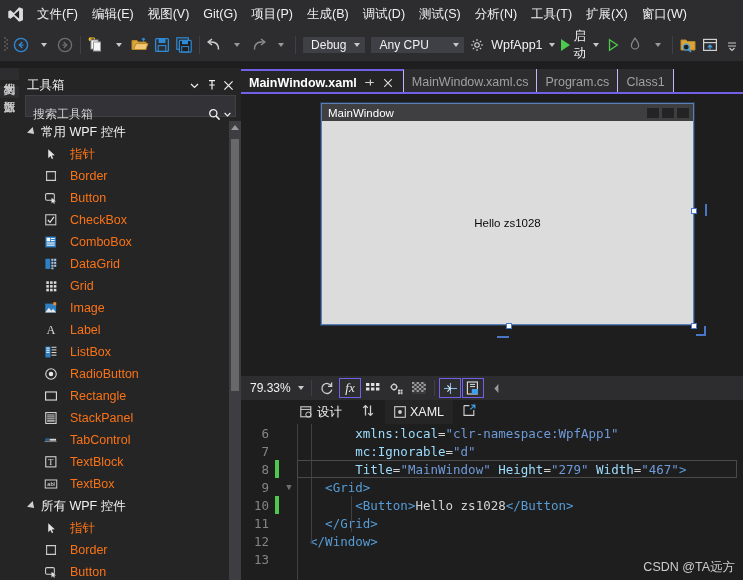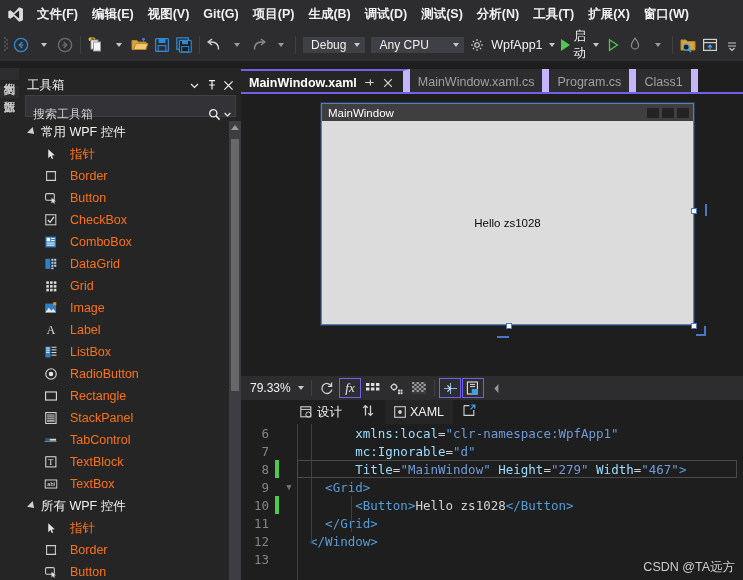--- a/index.html
+++ b/index.html
@@ -14,21 +14,21 @@
 
   
   .menubar {
     position: absolute; top: 0; left: 0; width: 743px; height: 28px;
     background: #2d2d30; display: flex; align-items: center;
   }
   .vs-logo { width: 30px; height: 28px; display: flex; align-items: center; justify-content: center; }
   .vs-logo svg { display:block; }
   .menu-item {
     font-size: 12.5px; color: #f1f1f1; padding: 4px 7px; line-height: 14px;
-    white-space: nowrap; cursor: default; font-weight: bold;
+    white-space: nowrap; cursor: default;
   }
 
   
   .toolbar {
     position: absolute; top: 28px; left: 0; width: 743px; height: 33px;
     background: #2d2d30; display: flex; align-items: center; padding-left: 2px;
   }
   .grip { width: 10px; height: 20px; display:flex; align-items:center; justify-content:center; }
   .tb-btn {
     height: 24px; min-width: 22px; display: flex; align-items: center; justify-content: center;
@@ -102,21 +102,21 @@
   }
   .titem .ic { width: 20px; height: 16px; display: flex; align-items: center; justify-content: center; margin-right: 9px; }
   .titem .lbl { white-space: nowrap; }
 
   
   .editor-area { position: absolute; top: 68px; left: 241px; width: 502px; height: 512px; background: #1e1e1e; }
   .tabrow { position: relative; height: 26px; background: #1e1e1e; display: flex; align-items: flex-end; }
   .tab {
     height: 25px; display: flex; align-items: center; padding: 0 8px; font-size: 12.5px;
     color: #a0a0a0; background: #2d2d30; cursor: default; white-space: nowrap;
-    border-right: 7px solid #c4b5fd;
+    border-right: 1px solid #c4b5fd;
   }
   .tab.active { background: #252526; color: #ffffff; font-weight: bold; border-top: 2px solid #7160e8; }
   .tab .tico { margin-left: 6px; width: 13px; height: 13px; display:flex; align-items:center; justify-content:center; color:#d0d0d0;}
   .tabrow-underline { position:absolute; left:0; bottom:0; width: 502px; height: 2px; background: #7160e8; }
 
   .design-surface { position: relative; height: 282px; background: #1e1e1e; overflow: hidden; }
   .preview-win {
     position: absolute; left: 80px; top: 9px; width: 373px; height: 222px;
     border: 1px solid #5a7fb5; background: #dcdcdc; box-shadow: 0 0 0 1px #2a3c55;
   }

